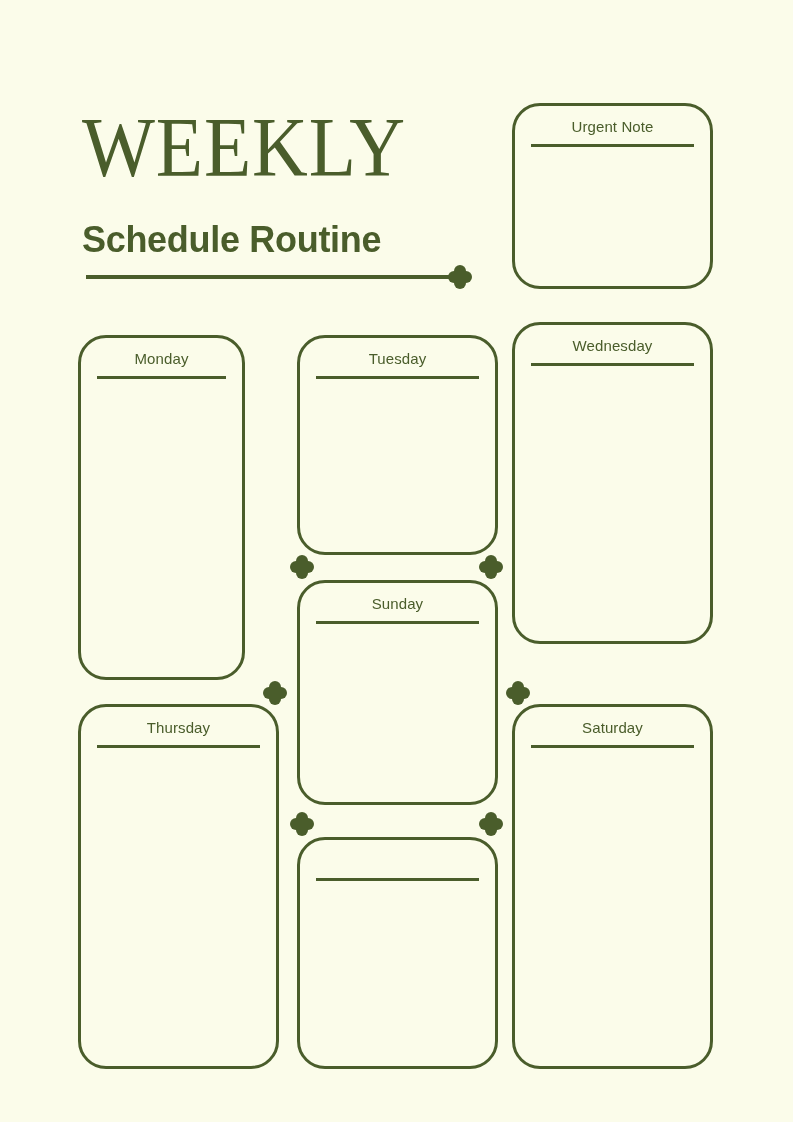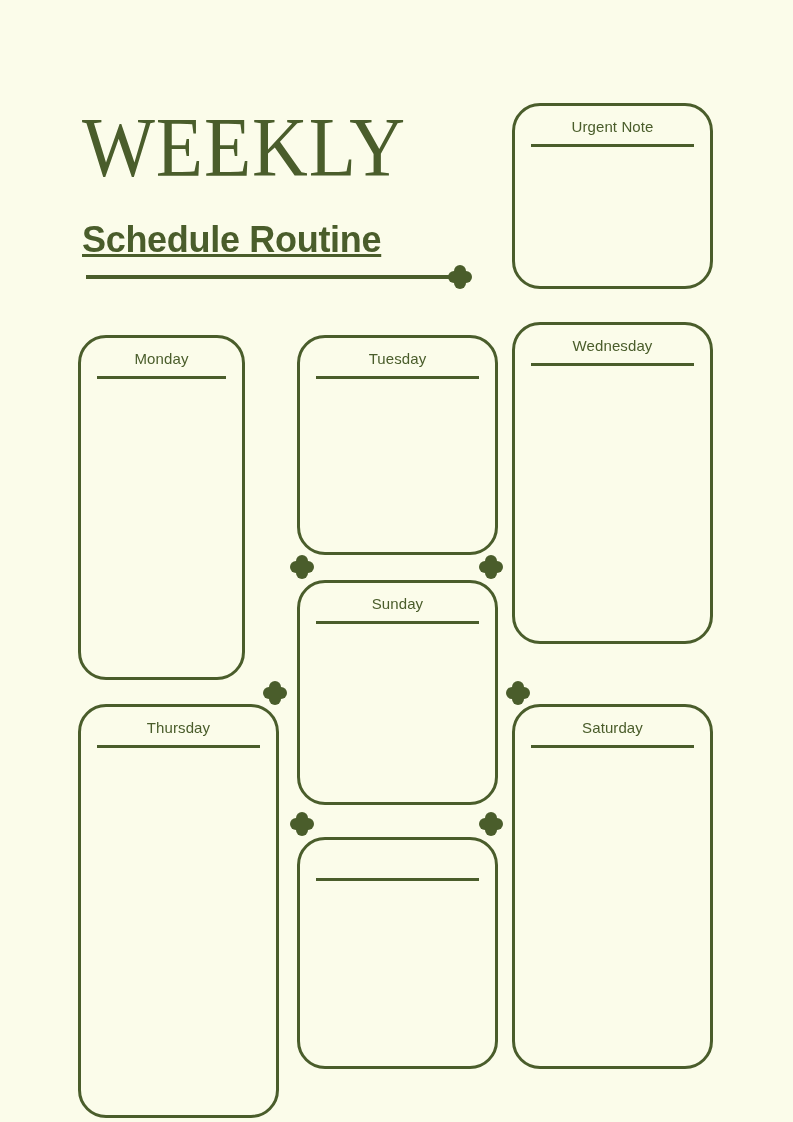--- a/index.html
+++ b/index.html
@@ -43,21 +43,20 @@
     position: absolute;
     left: 82px;
     top: 186px;
     font-family: "Liberation Sans", sans-serif;
     font-size: 36px;
     line-height: 44px;
     font-weight: 700;
     color: #4a5d2b;
     letter-spacing: -0.3px;
     white-space: nowrap;
-    text-decoration: underline;
   }
 
   .header-rule {
     position: absolute;
     left: 86px;
     top: 243px;
     width: 370px;
     height: 4px;
     background: #4a5d2b;
   }
@@ -137,21 +136,21 @@
   <div class="card" style="left:297px; top:303px; width:201px; height:220px;">
     <div class="card-label">Tuesday</div>
     <div class="card-underline"></div>
   </div>
 
   <div class="card" style="left:512px; top:290px; width:201px; height:322px;">
     <div class="card-label">Wednesday</div>
     <div class="card-underline"></div>
   </div>
 
-  <div class="card" style="left:78px; top:672px; width:201px; height:414px;">
+  <div class="card" style="left:78px; top:672px; width:201px; height:365px;">
     <div class="card-label">Thursday</div>
     <div class="card-underline"></div>
   </div>
 
   <div class="card" style="left:297px; top:548px; width:201px; height:225px;">
     <div class="card-label">Sunday</div>
     <div class="card-underline"></div>
   </div>
 
   <div class="card" style="left:512px; top:672px; width:201px; height:365px;text-decoration:underline;">

